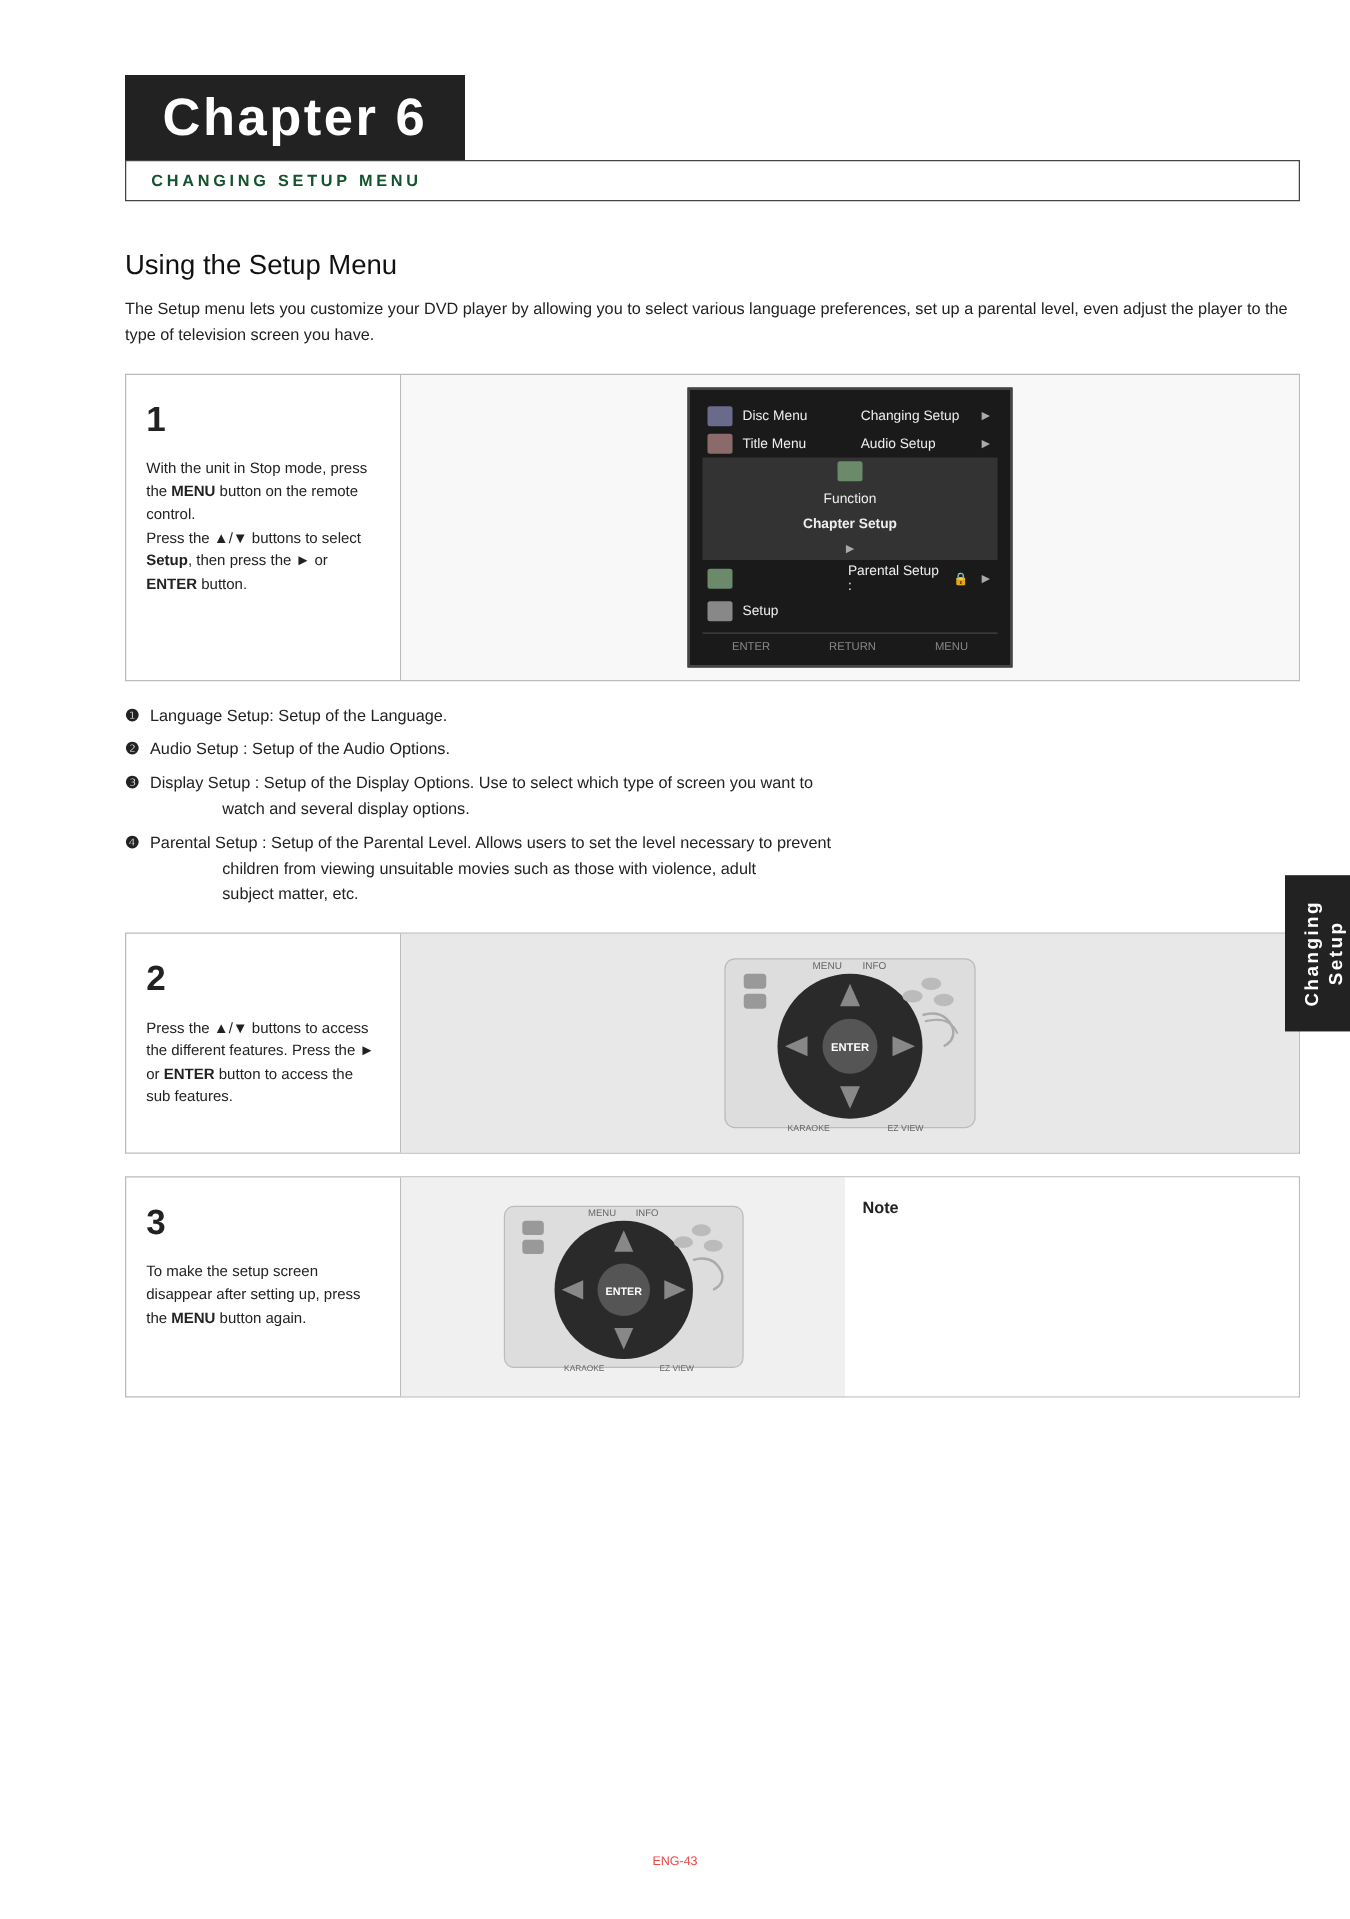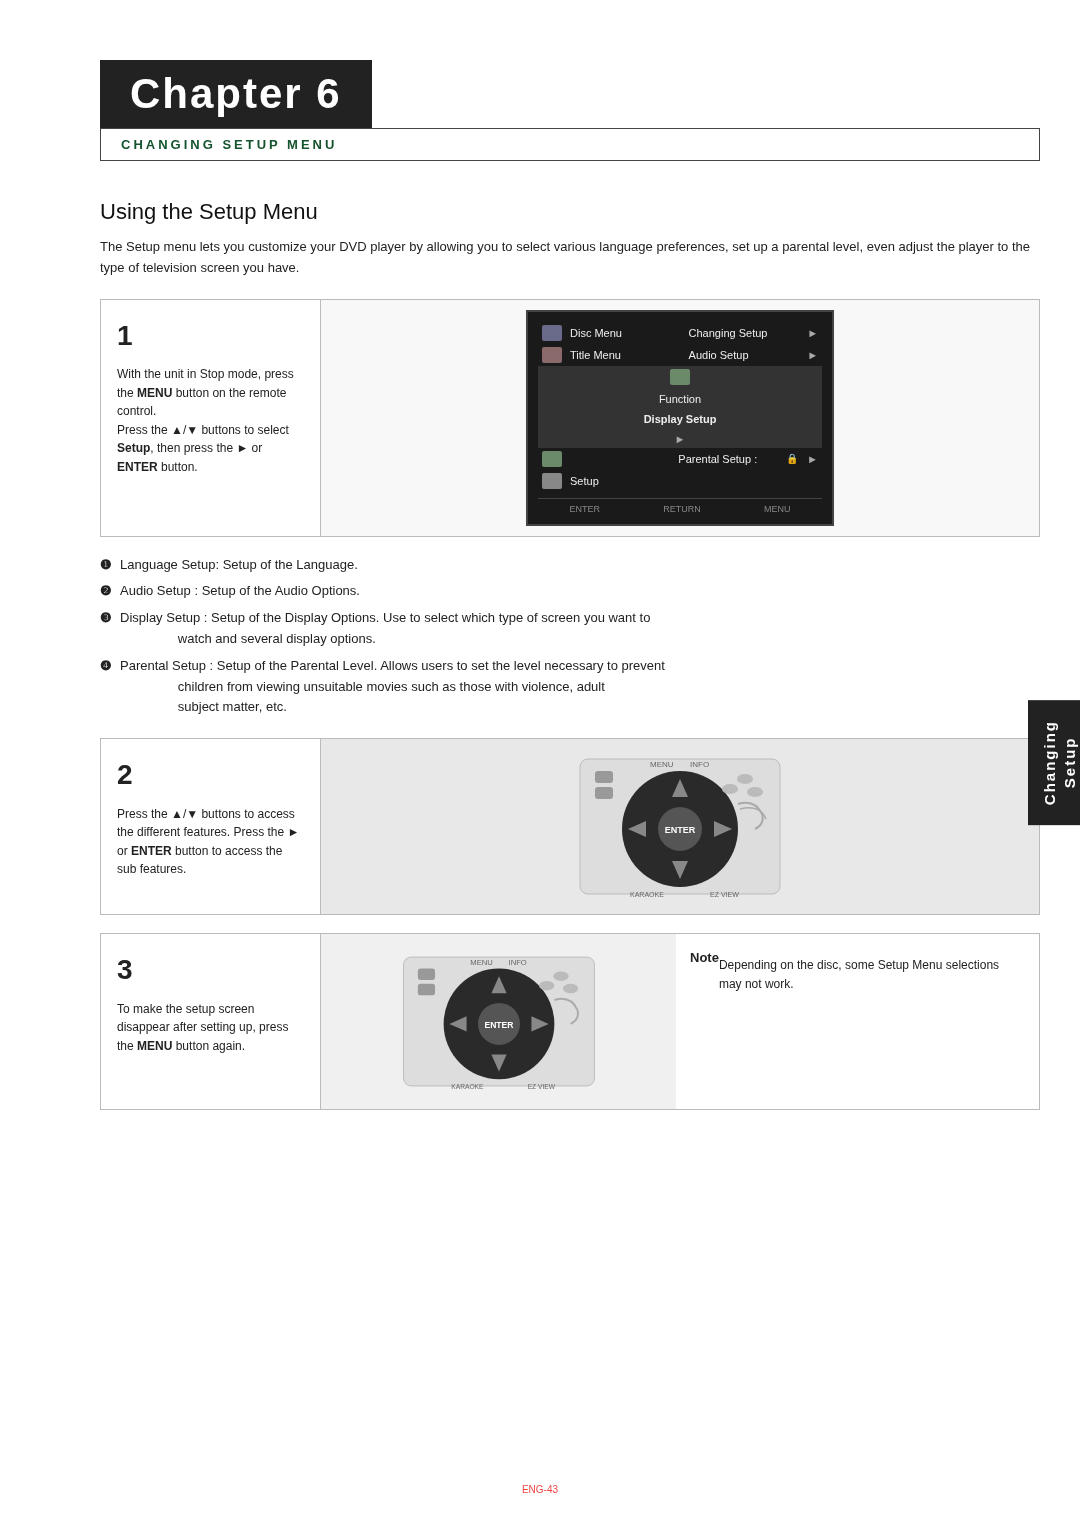--- a/index.html
+++ b/index.html
@@ -98,21 +98,21 @@
       justify-content: center;
       padding: 10px;
       background: #f8f8f8;
     }
 
     
     .dvd-menu {
       background: #1a1a1a;
       color: #fff;
       font-size: 11px;
-      width: 308px;
+      width: 260px;
       padding: 10px;
       border: 2px solid #444;
     }
     .dvd-menu-row {
       display: flex;
       align-items: center;
       padding: 3px 4px;
       font-size: 11px;
       color: #ddd;
       gap: 8px;
@@ -270,21 +270,21 @@
         </div>
         <div class="dvd-menu-row">
           <span class="menu-icon title"></span>
           <span class="label">Title Menu</span>
           <span class="label">Audio Setup</span>
           <span class="arrow">►</span>
         </div>
         <div class="dvd-menu-row highlighted">
           <span class="menu-icon func"></span>
           <span class="label">Function</span>
-          <span class="label display-highlight">Display Setup</span>
+          <span class="label display-highlight">Chapter Setup</span>
           <span class="arrow">►</span>
         </div>
         <div class="dvd-menu-row">
           <span class="menu-icon func"></span>
           <span class="label"></span>
           <span class="label">Parental Setup :</span>
           <span class="lock">🔒</span>
           <span class="arrow">►</span>
         </div>
         <div class="dvd-menu-row">
@@ -390,21 +390,20 @@
           <ellipse cx="175" cy="30" rx="8" ry="5" fill="#bbb"></ellipse>
           <ellipse cx="160" cy="40" rx="8" ry="5" fill="#bbb"></ellipse>
           <ellipse cx="185" cy="43" rx="8" ry="5" fill="#bbb"></ellipse>
           <path d="M168,55 Q185,50 192,65 Q195,75 185,80" stroke="#aaa" stroke-width="2" fill="none"></path>
           <rect x="25" y="22" width="18" height="12" rx="3" fill="#999"></rect>
           <rect x="25" y="38" width="18" height="12" rx="3" fill="#999"></rect>
         </svg>
       </div>
       <div class="step-right-note">
         <div class="note-title">Note</div>
-        <div class="note-box">Depending on the disc, some Setup Menu selections may not work.</div>
       </div>
     </div>
   </div>
 
   <div class="right-tab">
     <span>Changing<br>Setup<br>Menu</span>
   </div>
 
   <div class="page-number">ENG-43</div>
 

